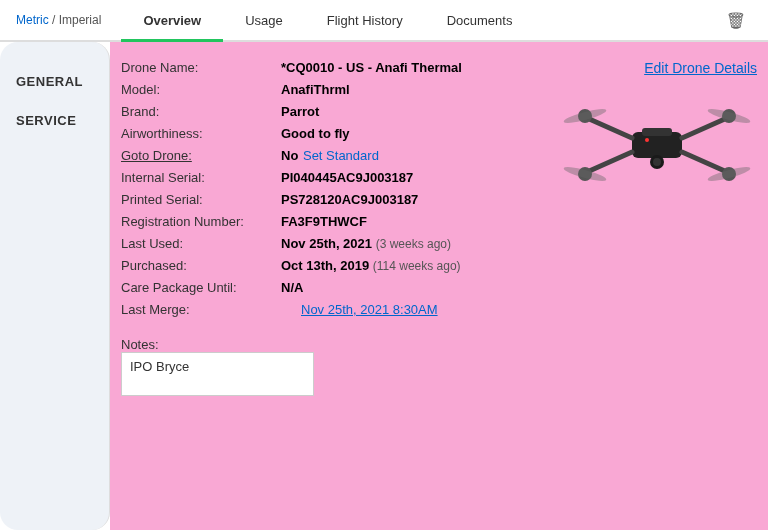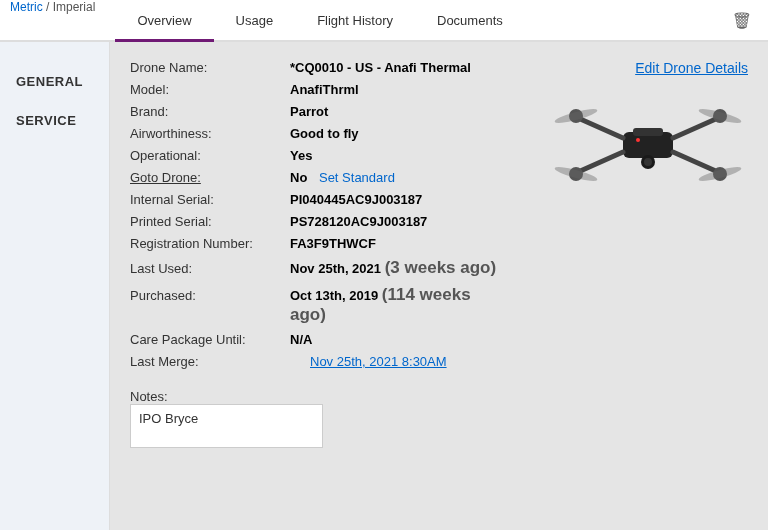--- a/index.html
+++ b/index.html
@@ -10,25 +10,25 @@
       width: 768px;
       height: 530px;
       overflow: hidden;
       display: flex;
       flex-direction: column;
     }
 
     
     .top-nav {
       display: flex;
-      align-items: flex-start;
+      align-items: center;
       border-bottom: 2px solid #ddd;
       background: #fff;
       height: 42px;
-      padding: 0 10px;
+      padding: 0 16px;
     }
     .top-nav .unit-switcher {
       font-size: 12px;
       color: #555;
       margin-right: 20px;
       white-space: nowrap;
     }
     .top-nav .unit-switcher a {
       color: #0066cc;
       text-decoration: none;
@@ -46,22 +46,22 @@
       padding: 0 22px;
       font-size: 13px;
       color: #333;
       cursor: pointer;
       border-bottom: 3px solid transparent;
       height: 100%;
       position: relative;
       top: 2px;
     }
     .nav-tab.active {
-      border-bottom: 3px solid #701a75;
-      font-weight: normal;
+      border-bottom: 3px solid #22c55e;
+      font-weight: bold;
     }
     .nav-spacer { flex: 1; }
     .trash-btn {
       background: none;
       border: none;
       cursor: pointer;
       font-size: 16px;
       color: #666;
       padding: 4px 6px;
     }
@@ -74,36 +74,37 @@
     }
 
     
     .sidebar {
       width: 110px;
       background: #eef2f7;
       border-right: 1px solid #ddd;
       display: flex;
       flex-direction: column;
       padding-top: 20px;
+      border-radius: 18px;
     }
     .sidebar-item {
       padding: 12px 16px;
       font-size: 13px;
       font-weight: bold;
       color: #333;
       cursor: pointer;
       letter-spacing: 0.5px;
     }
 
     
     .content {
       flex: 1;
-      padding: 18px 20px;
+      padding: 18px 11px;
       overflow-y: auto;
-      background: #e5e5e5;
+      background: #f9a8d4;
     }
 
     .content-grid {
       display: flex;
       gap: 20px;
     }
 
     .details-section {
       flex: 1;
     }
@@ -126,30 +127,30 @@
     }
     .detail-value.normal {
       font-weight: normal;
     }
     .detail-value a {
       color: #0066cc;
       text-decoration: underline;
       font-weight: normal;
     }
     .detail-value .muted {
-      font-weight: bold;
+      font-weight: normal;
       color: #555;
-      font-size: 17px;
+      font-size: 12px;
     }
     .detail-value .set-standard {
       color: #0066cc;
       text-decoration: none;
       font-weight: normal;
       font-size: 13px;
-      margin-left: 8px;
+      margin-left: 1px;
     }
     .detail-value .no-text {
       font-weight: bold;
     }
 
     .right-section {
       width: 220px;
       display: flex;
       flex-direction: column;
       align-items: flex-end;
@@ -241,24 +242,20 @@
         <div class="detail-row">
           <span class="detail-label">Brand:</span>
           <span class="detail-value">Parrot</span>
         </div>
 
         <div class="detail-row">
           <span class="detail-label">Airworthiness:</span>
           <span class="detail-value">Good to fly</span>
         </div>
 
-        <div class="detail-row">
-          <span class="detail-label">Operational:</span>
-          <span class="detail-value">Yes</span>
-        </div>
 
         <div class="detail-row">
           <span class="detail-label" style="text-decoration: underline; cursor: pointer;">Goto Drone:</span>
           <span class="detail-value">
             <span class="no-text">No</span>
             <a class="set-standard">Set Standard</a>
           </span>
         </div>
 
         <div class="detail-row">

